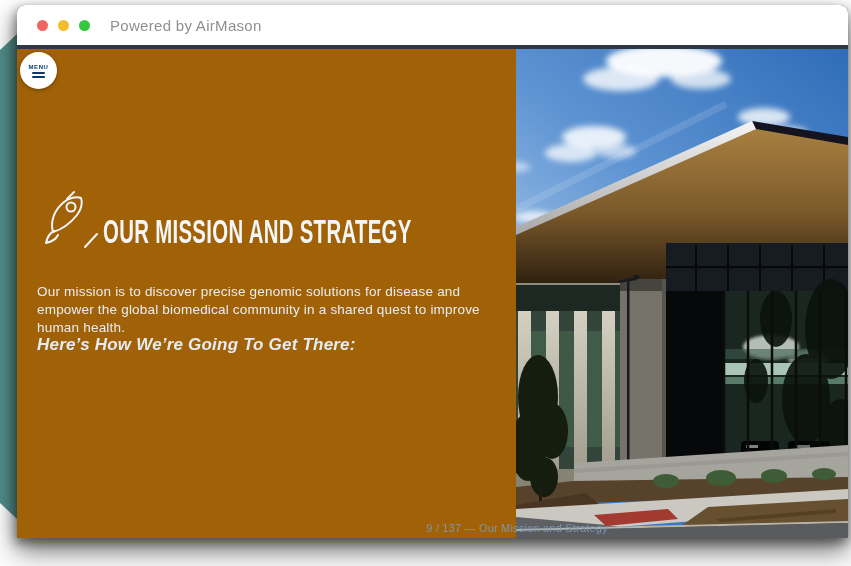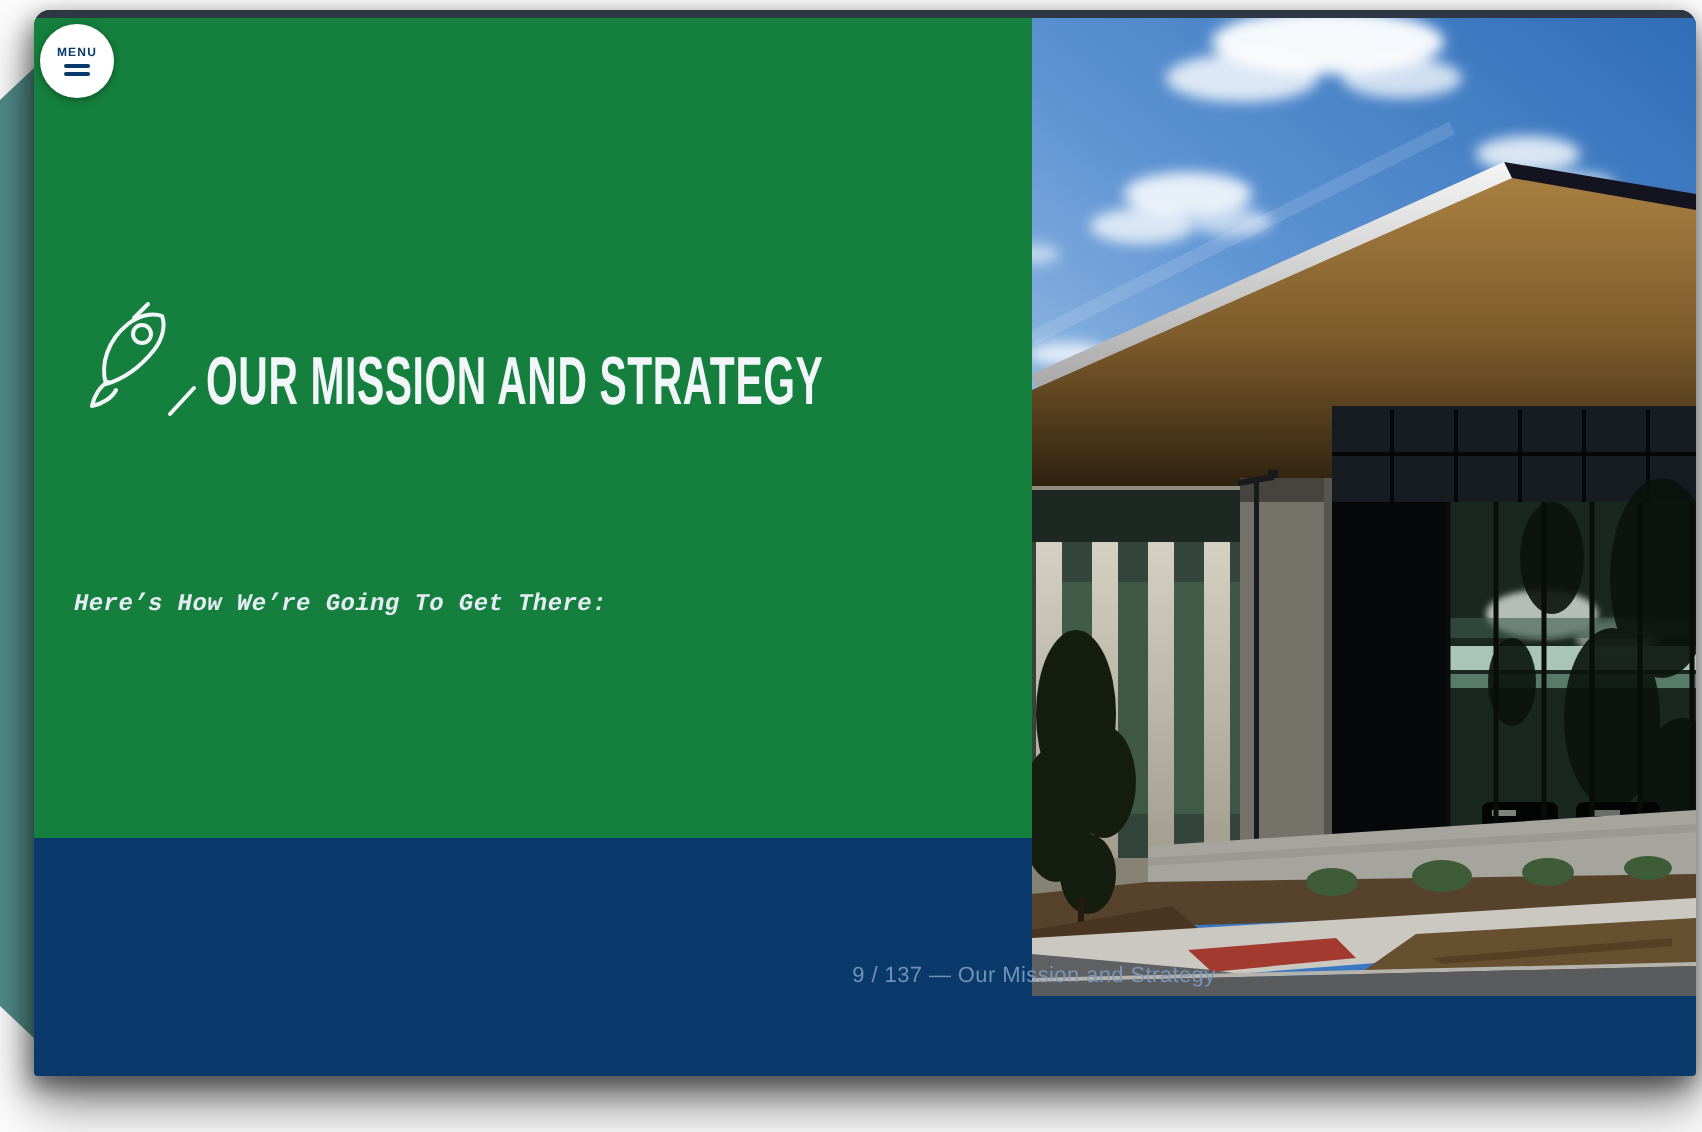--- a/index.html
+++ b/index.html
@@ -25,21 +25,21 @@
   .dot.red { background:#f2655e; } .dot.yellow { background:#f5bd2e; }
   .dot.green { background:#35c83f; }
   .win-title { margin-left:20px; color:#8f9094; font-size:15px; letter-spacing:.3px;
                font-weight:500; }
 
   .bar-divider { height:4px; background:#2e3744; }
 
   .content { position:relative; height:489px; display:flex; }
 
   
-  .panel { position:relative; width:499px; height:410px; background:#15803d;
+  .panel { position:relative; width:499px; height:489px; background:#a16207;
            color:#eef2f8; flex:none; }
 
   .menu-btn { position:absolute; left:3px; top:3px; width:37px; height:37px;
               border-radius:50%; background:#ffffff; border:none; cursor:pointer;
               display:flex; flex-direction:column; align-items:center;
               justify-content:center; gap:2px;
               box-shadow:0 1px 4px rgba(0,0,0,.35); }
   .menu-btn .menu-word { font-size:6px; font-weight:700; letter-spacing:.6px;
                          color:#0a3a6b; line-height:1; }
   .menu-btn .hbar { width:13px; height:2px; background:#0a3a6b; border-radius:1px; }
@@ -49,41 +49,49 @@
   .rocket-box { width:56px; height:60px; flex:none; }
   .page-title { color:#f2f5f9; font-weight:700; font-size:34px; line-height:1;
                 letter-spacing:.5px; white-space:nowrap; display:inline-block;
                 transform:scaleX(.6); transform-origin:left bottom;
                 margin-left:2px; margin-bottom:2px; }
 
   .mission-text { position:absolute; left:20px; top:234px; width:472px;
                   font-size:13.5px; line-height:18px; color:#e8edf4;
                   letter-spacing:.2px; }
   .tagline { position:absolute; left:20px; top:286px;
-             font-family:Liberation Mono, monospace; font-style:italic;
-             font-weight:600; font-size:12px; color:#e4ebf4; letter-spacing:.2px; }
+             font-family:Liberation Sans, sans-serif; font-style:italic;
+             font-weight:600; font-size:17px; color:#e4ebf4; letter-spacing:.2px; }
 
   .page-indicator { position:absolute; left:500px; bottom:4px;
                     transform:translateX(-50%); font-size:11px; color:#7d9bbf;
                     opacity:.9; white-space:nowrap; letter-spacing:.2px;margin-top:20px; }
 
   
   .photo { position:relative; flex:1; height:489px; overflow:hidden;
            background:#3a78c4; }
   .photo svg { display:block; width:100%; height:100%; }
 </style>
 </head>
 <body>
 
 <div class="stage">
 
   <div class="ribbon"></div>
 
   <div class="card">
 
+    <div class="titlebar">
+      <div class="dots">
+        <span class="dot red"></span>
+        <span class="dot yellow"></span>
+        <span class="dot green"></span>
+      </div>
+      <span class="win-title">Powered by AirMason</span>
+    </div>
 
     <div class="bar-divider"></div>
 
     <div class="content">
 
       <div class="panel">
 
         <button class="menu-btn">
           <span class="menu-word">MENU</span>
           <span class="hbar"></span>
@@ -94,20 +102,21 @@
           <svg class="rocket-box" viewBox="0 0 56 60" fill="none" stroke="#f2f5f9" stroke-width="2" stroke-linecap="round" stroke-linejoin="round">
             <path d="M22,9 L29,2"></path>
             <path d="M8,42 C5,32 9,20 19,12 C24,8 31,6 36,8 C38,13 36,20 32,25 C24,35 15,40 8,42 Z"></path>
             <circle cx="26" cy="17" r="4.5"></circle>
             <path d="M9,41 C5,43 2,48 1,53 C6,52 11,49 13,45"></path>
             <path d="M40,57 L52,44"></path>
           </svg>
           <h1 class="page-title">OUR MISSION AND STRATEGY</h1>
         </div>
 
+        <p class="mission-text">Our mission is to discover precise genomic solutions for disease and empower the global biomedical community in a shared quest to improve human health.</p>
 
         <p class="tagline">Here’s How We’re Going To Get There:</p>
       </div>
 
       <div class="photo">
         <svg viewBox="0 0 332 489" preserveAspectRatio="none">
           <defs>
             <linearGradient id="skyG" x1="0" y1="1" x2="1" y2="0">
               <stop offset="0" stop-color="#a3c4e8"></stop>
               <stop offset=".45" stop-color="#5d93d2"></stop>

